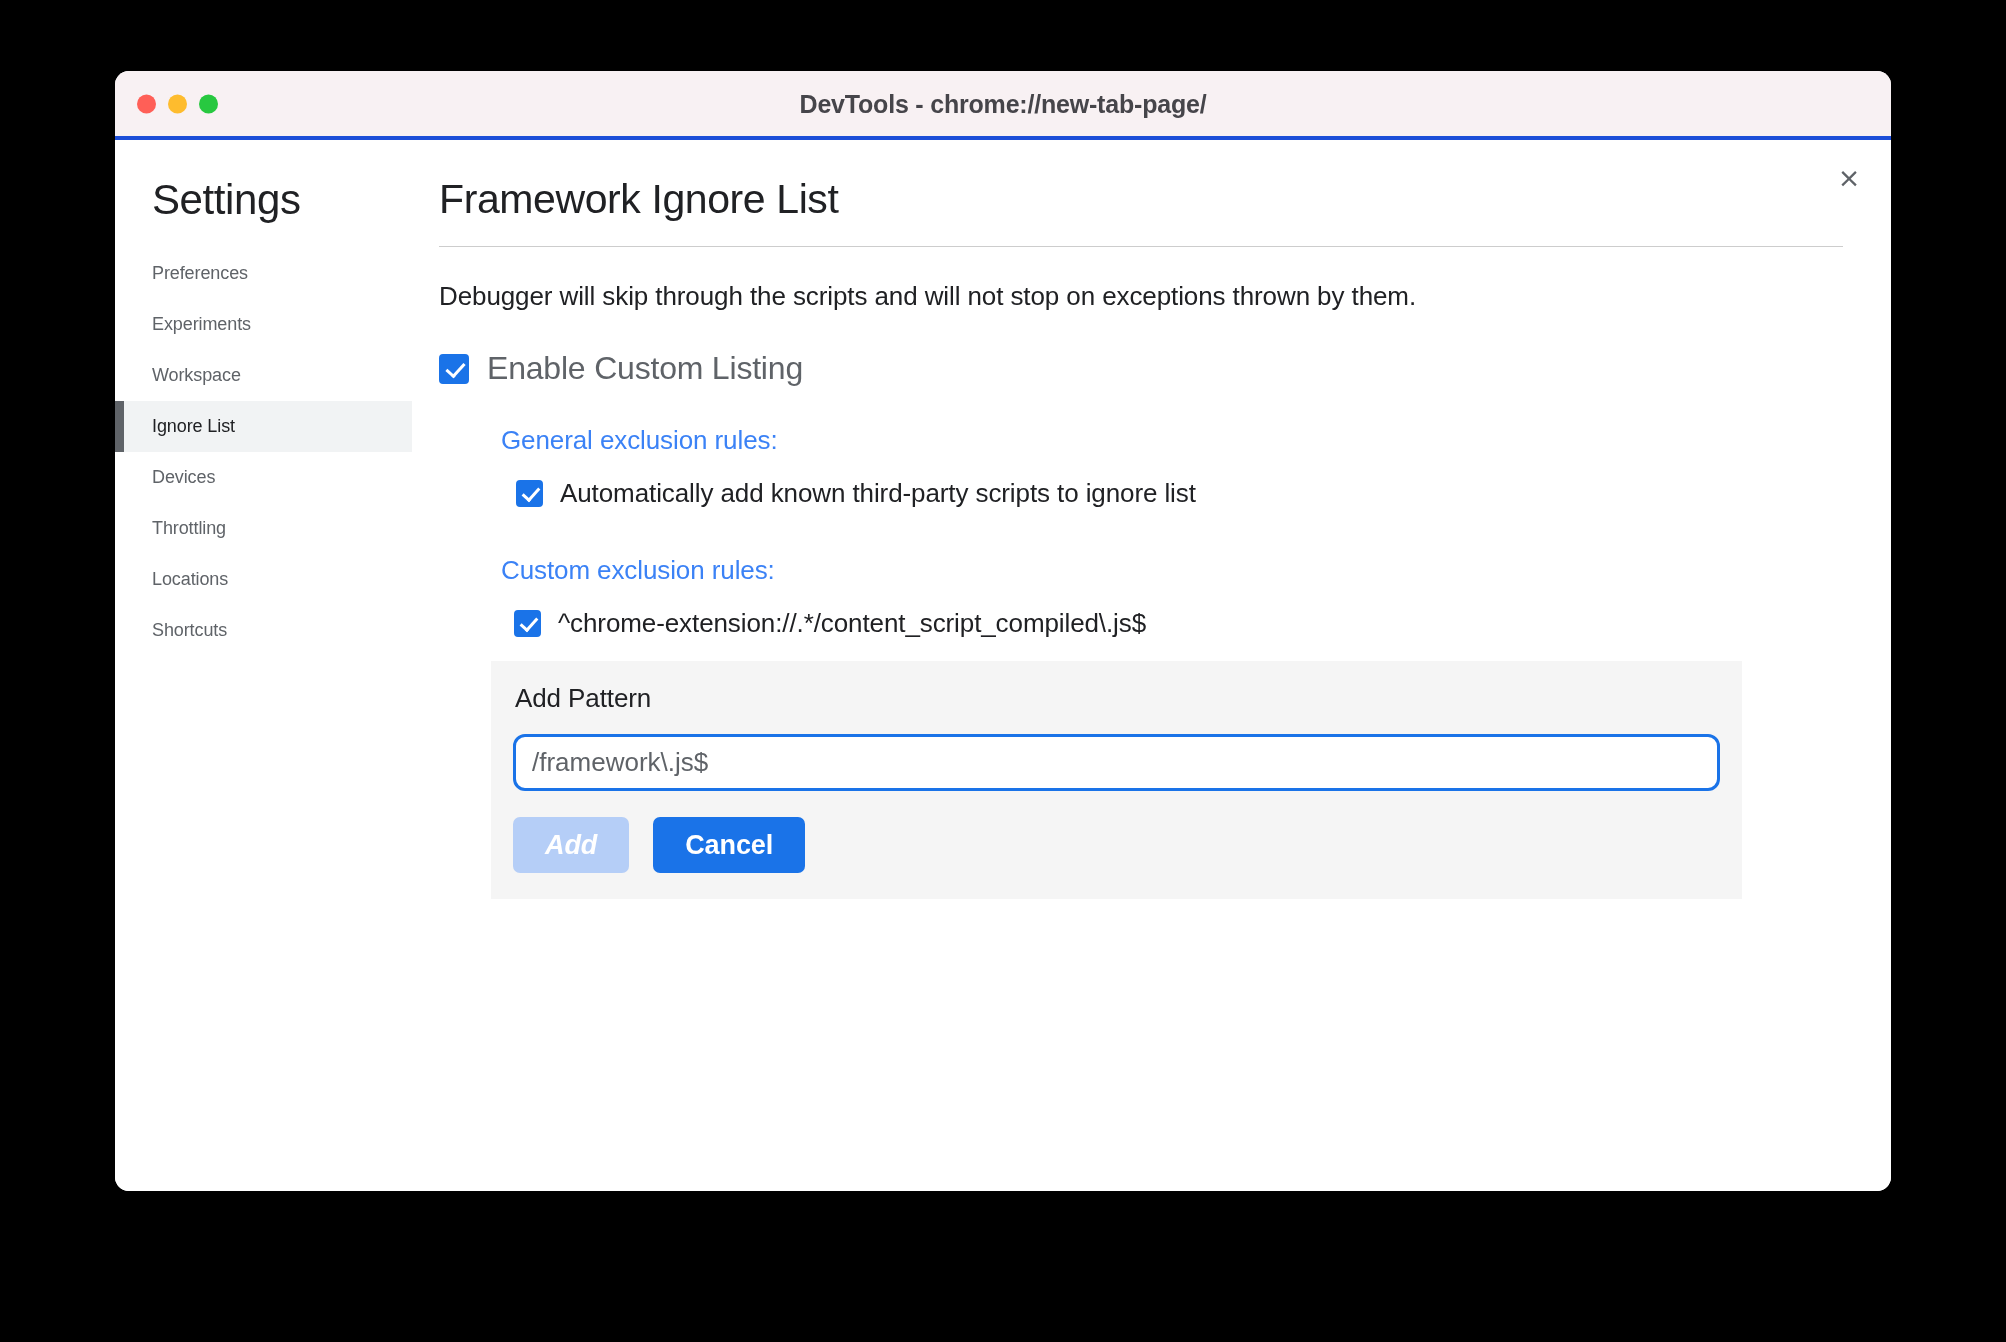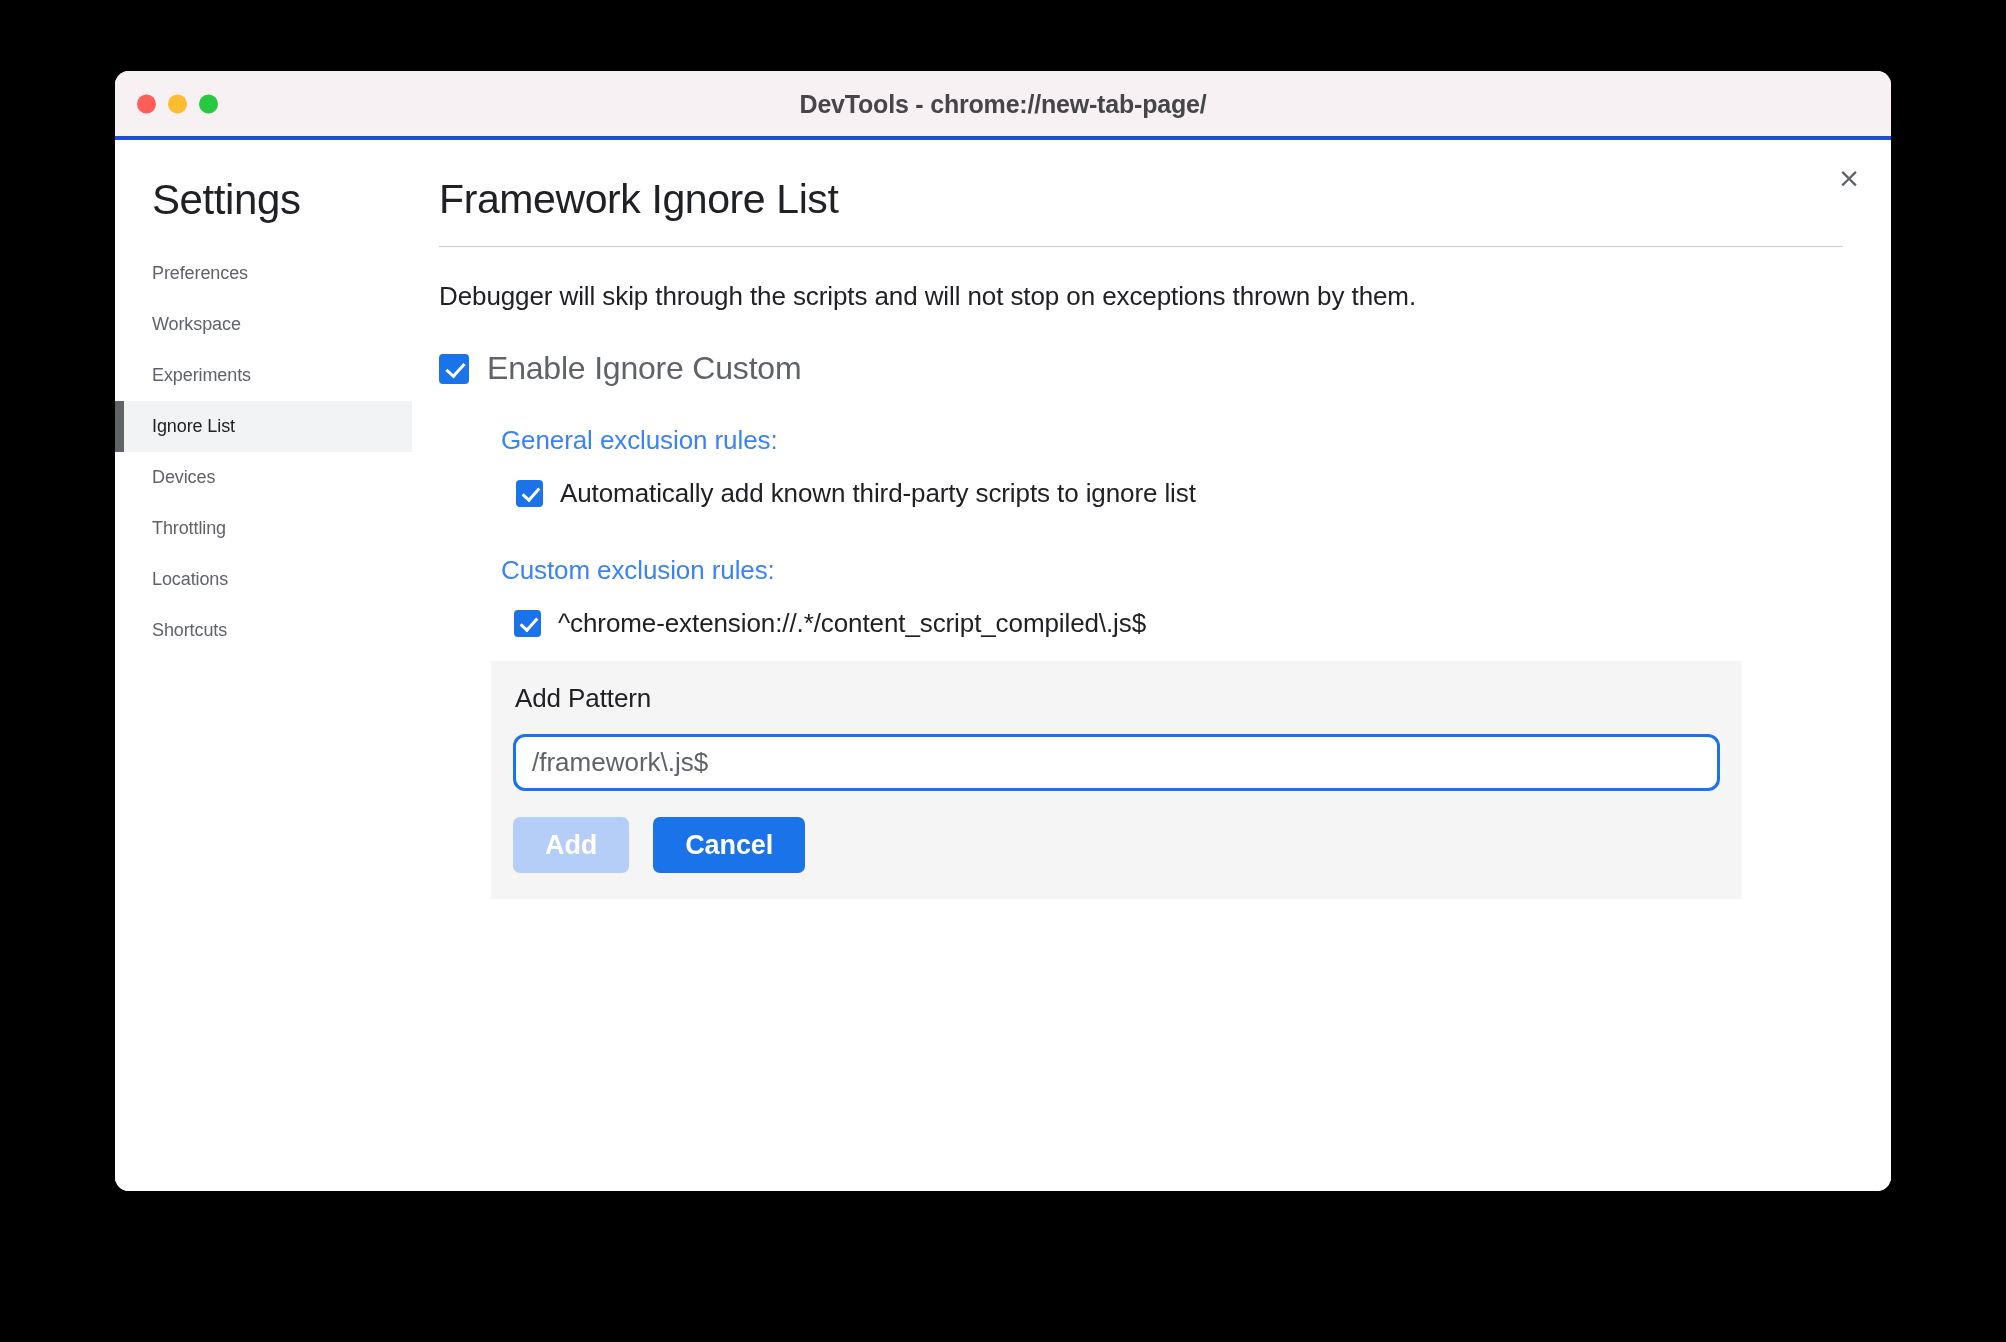--- a/index.html
+++ b/index.html
@@ -212,21 +212,21 @@
     border-radius: 7px;
     font-family: "Liberation Sans", sans-serif;
     font-size: 27px;
     font-weight: bold;
     color: #ffffff;
     height: 56px;
     padding: 0 32px;
     cursor: pointer;
     letter-spacing: -0.1px;
   }
-  .btn.disabled { background: #b5cef7; cursor: default; }
+  .btn.disabled { background: #b5cef7; cursor: default; font-style: italic; }
   .btn.primary  { background: #1a73e8; }
 </style>
 </head>
 <body>
 
 <div class="window">
 
   <div class="titlebar">
     <div class="traffic">
       <span class="light red"></span>
@@ -240,24 +240,24 @@
 
     <div class="close-btn">×</div>
 
     <div class="sidebar">
       <div class="sidebar-title">Settings</div>
 
       <div class="nav-item">
         <span>Preferences</span>
       </div>
       <div class="nav-item">
+        <span>Experiments</span>
+      </div>
+      <div class="nav-item">
         <span>Workspace</span>
-      </div>
-      <div class="nav-item">
-        <span>Experiments</span>
       </div>
       <div class="nav-item selected">
         <span>Ignore List</span>
       </div>
       <div class="nav-item">
         <span>Devices</span>
       </div>
       <div class="nav-item">
         <span>Throttling</span>
       </div>
@@ -269,21 +269,21 @@
       </div>
     </div>
 
     <div class="main">
       <div class="main-title">Framework Ignore List</div>
       <div class="divider"></div>
       <div class="desc">Debugger will skip through the scripts and will not stop on exceptions thrown by them.</div>
 
       <div class="cb-row enable-row">
         <span class="cbox checked"></span>
-        <span class="enable-label">Enable Ignore Custom</span>
+        <span class="enable-label">Enable Custom Listing</span>
       </div>
 
       <div class="indent">
 
         <div class="section-label">General exclusion rules:</div>
 
 
         <div class="cb-row rule-row">
           <span class="cbox checked"></span>
           <span class="rule-label">Automatically add known third-party scripts to ignore list</span>

